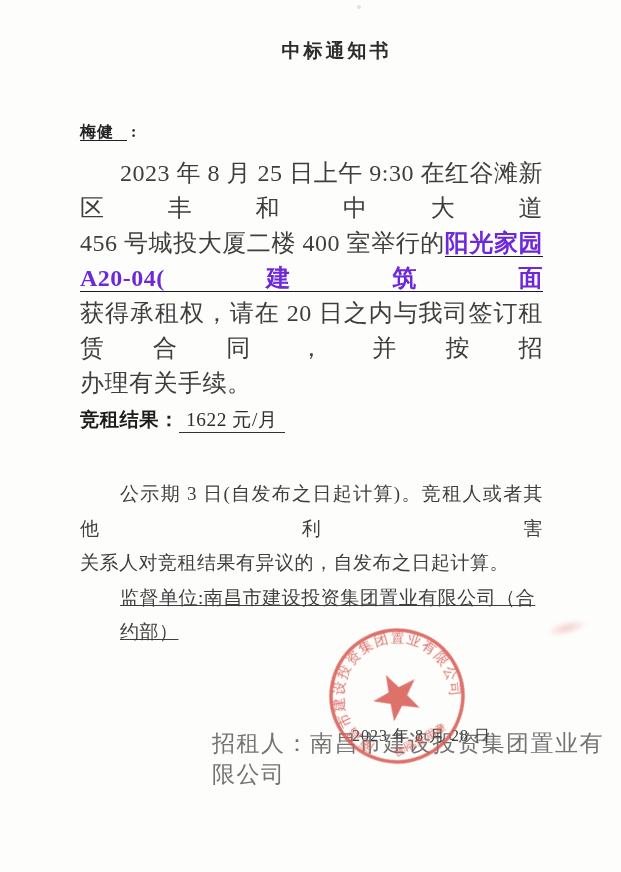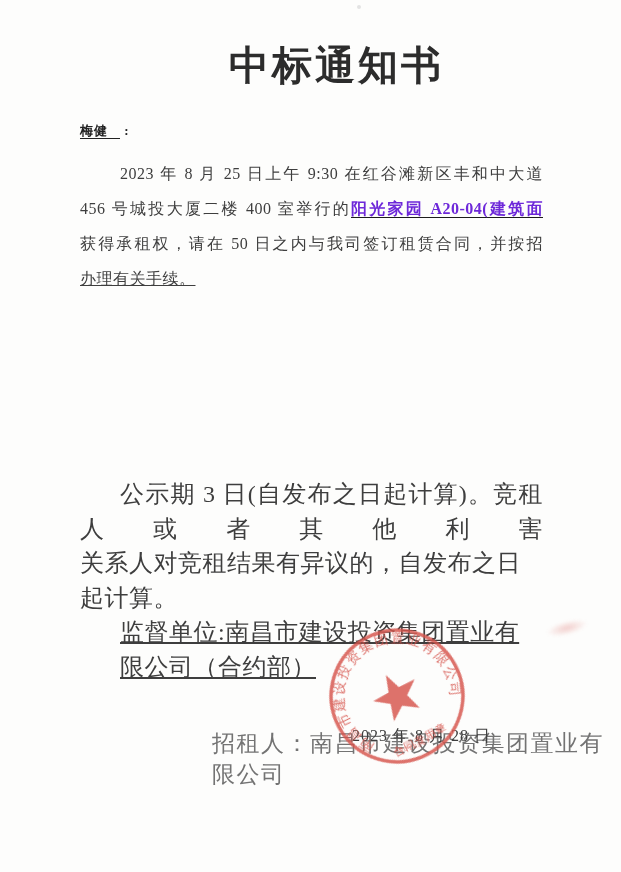--- a/index.html
+++ b/index.html
@@ -7,50 +7,50 @@
     position:relative;
     width:621px;height:872px;
     background:#fdfdfc;
     overflow:hidden;
     font-family:"Liberation Serif","DejaVu Serif",serif;
     color:#3e3e3e;
   }
   .title{
     position:absolute;top:38px;left:0;right:0;
     text-align:center;
-    font-size:40px;font-weight:700;letter-spacing:3px;color:#2c2c2c;
+    font-size:19px;font-weight:700;letter-spacing:3px;color:#2c2c2c;
   }
   .title .shift{position:relative;left:26px;}
   .recipient{
     position:absolute;top:122px;left:80px;
-    font-size:13px;font-weight:700;color:#222;letter-spacing:1px;
+    font-size:16px;font-weight:700;color:#222;letter-spacing:1px;
   }
   .recipient .name{border-bottom:1.8px solid #222;padding-right:8px;white-space:pre;}
   .recipient .colon{margin-left:4px;}
   .paragraph{
     position:absolute;top:156px;left:80px;width:463px;
-    font-size:16px;line-height:35px;letter-spacing:.5px;color:#3e3e3e;
+    font-size:24px;line-height:35px;letter-spacing:.5px;color:#3e3e3e;
   }
   .pline{text-align:justify;text-align-last:justify;}
   .pline.first{text-indent:40px;}
-  .pline.lastline{text-align-last:left;text-decoration:underline;}
+  .pline.lastline{text-align-last:left;}
   .b{font-weight:700;color:#6d28d9;}
   .u{border-bottom:1.8px solid #1c1c1c;}
   .result{
     position:absolute;top:406px;left:80px;
     font-size:19.3px;letter-spacing:.5px;
   }
   .result .label{font-weight:700;color:#1c1c1c;}
   .result .value{
     color:#2e2e2e;border-bottom:1.7px solid #333;
     white-space:pre;padding:0 2px 2px 2px;
   }
   .notice{
     position:absolute;top:477px;left:80px;width:463px;
-    font-size:24px;line-height:34.6px;letter-spacing:.5px;color:#3e3e3e;
+    font-size:19px;line-height:34.6px;letter-spacing:.5px;color:#3e3e3e;
   }
   .nline1{text-align:justify;text-align-last:justify;text-indent:40px;}
   .nindent{padding-left:40px;text-decoration:underline;}
   .lessor{
     position:absolute;top:690px;left:212px;
     font-size:23px;letter-spacing:1.5px;color:#737373;margin-top:38px;
   }
   .dateline{
     position:absolute;top:726px;left:352px;
     font-size:16px;letter-spacing:1px;color:#3e3e3e;
@@ -85,24 +85,27 @@
     <span class="shift">中标通知书</span>
   </div>
 
   <div class="recipient">
     <span class="name">梅健&nbsp;</span><span class="colon">:</span>
   </div>
 
   <div class="paragraph">
     <div class="pline first">2023 年 8 月 25 日上午 9:30 在红谷滩新区丰和中大道</div>
     <div class="pline"><span>456 号城投大厦二楼 400 室举行的</span><span class="b u">阳光家园 A20-04(建筑面</span></div>
-    <div class="pline">获得承租权，请在 50 日之内与我司签订租赁合同，并按招</div>
+    <div class="pline">获得承租权，请在 20 日之内与我司签订租赁合同，并按招</div>
     <div class="pline lastline">办理有关手续。</div>
   </div>
 
+  <div class="result">
+    <span class="label">竞租结果：</span><span class="value">&nbsp;1622 元/月&nbsp;</span>
+  </div>
 
   <div class="notice">
     <div class="nline1">公示期 3 日(自发布之日起计算)。竞租人或者其他利害</div>
     <div>关系人对竞租结果有异议的，自发布之日起计算。</div>
     <div class="nindent">监督单位:南昌市建设投资集团置业有限公司（合约部）</div>
   </div>
 
   <div class="lessor">招租人：南昌市建设投资集团置业有限公司</div>
   <div class="dateline">2023 年 8 月 28 日</div>
 

